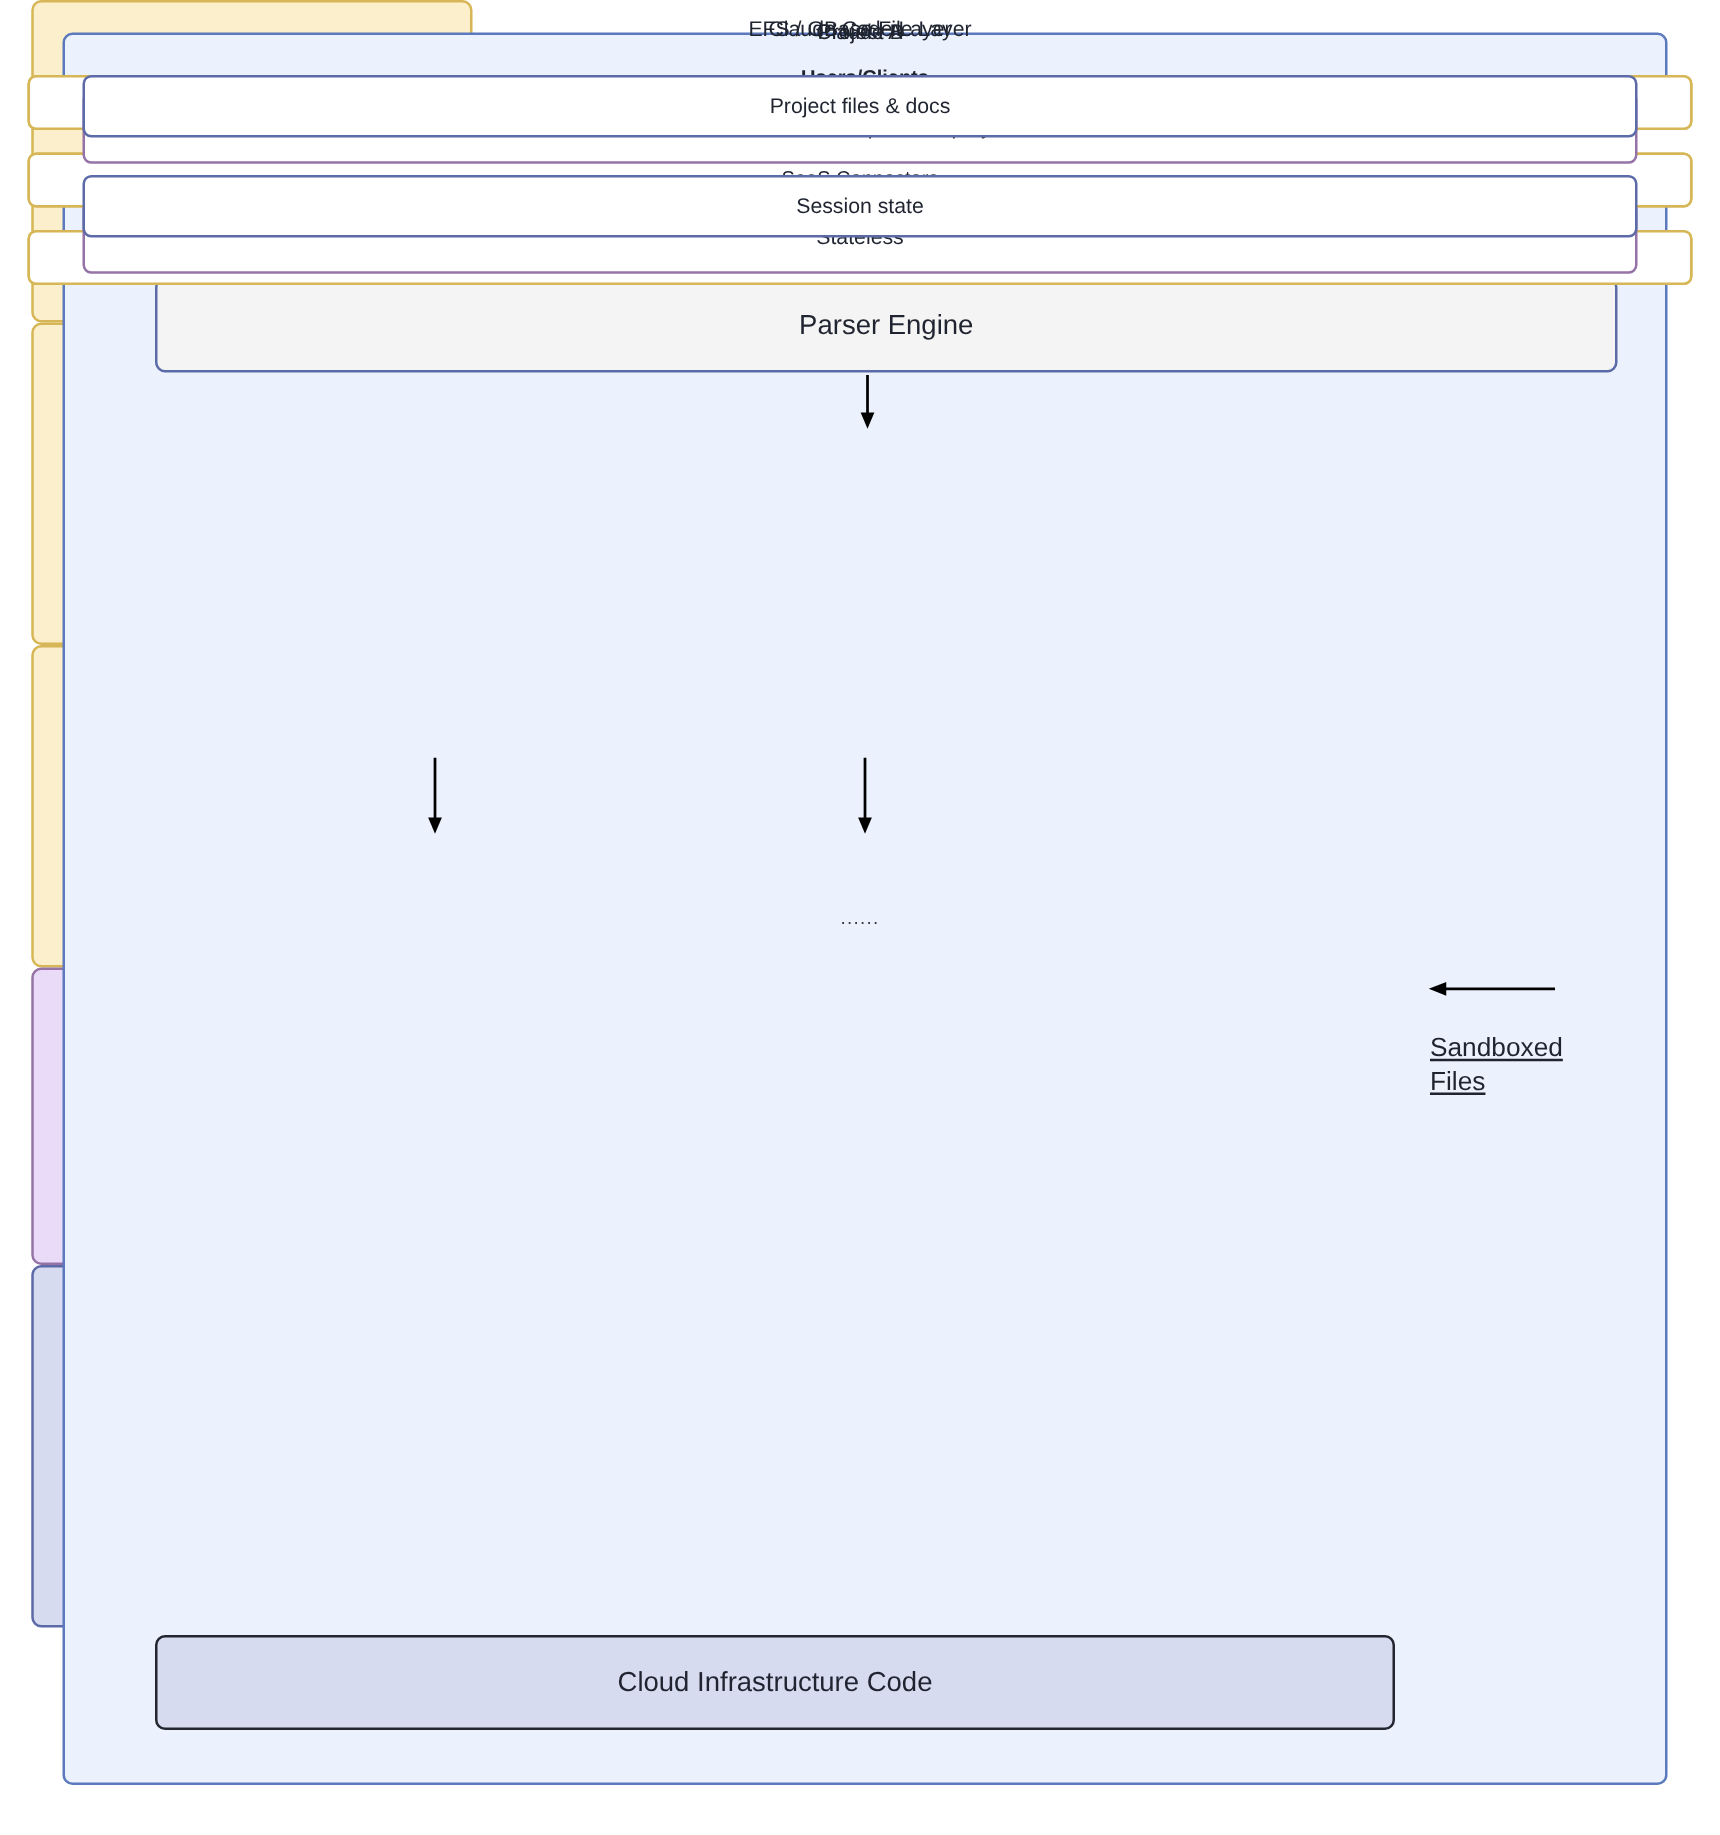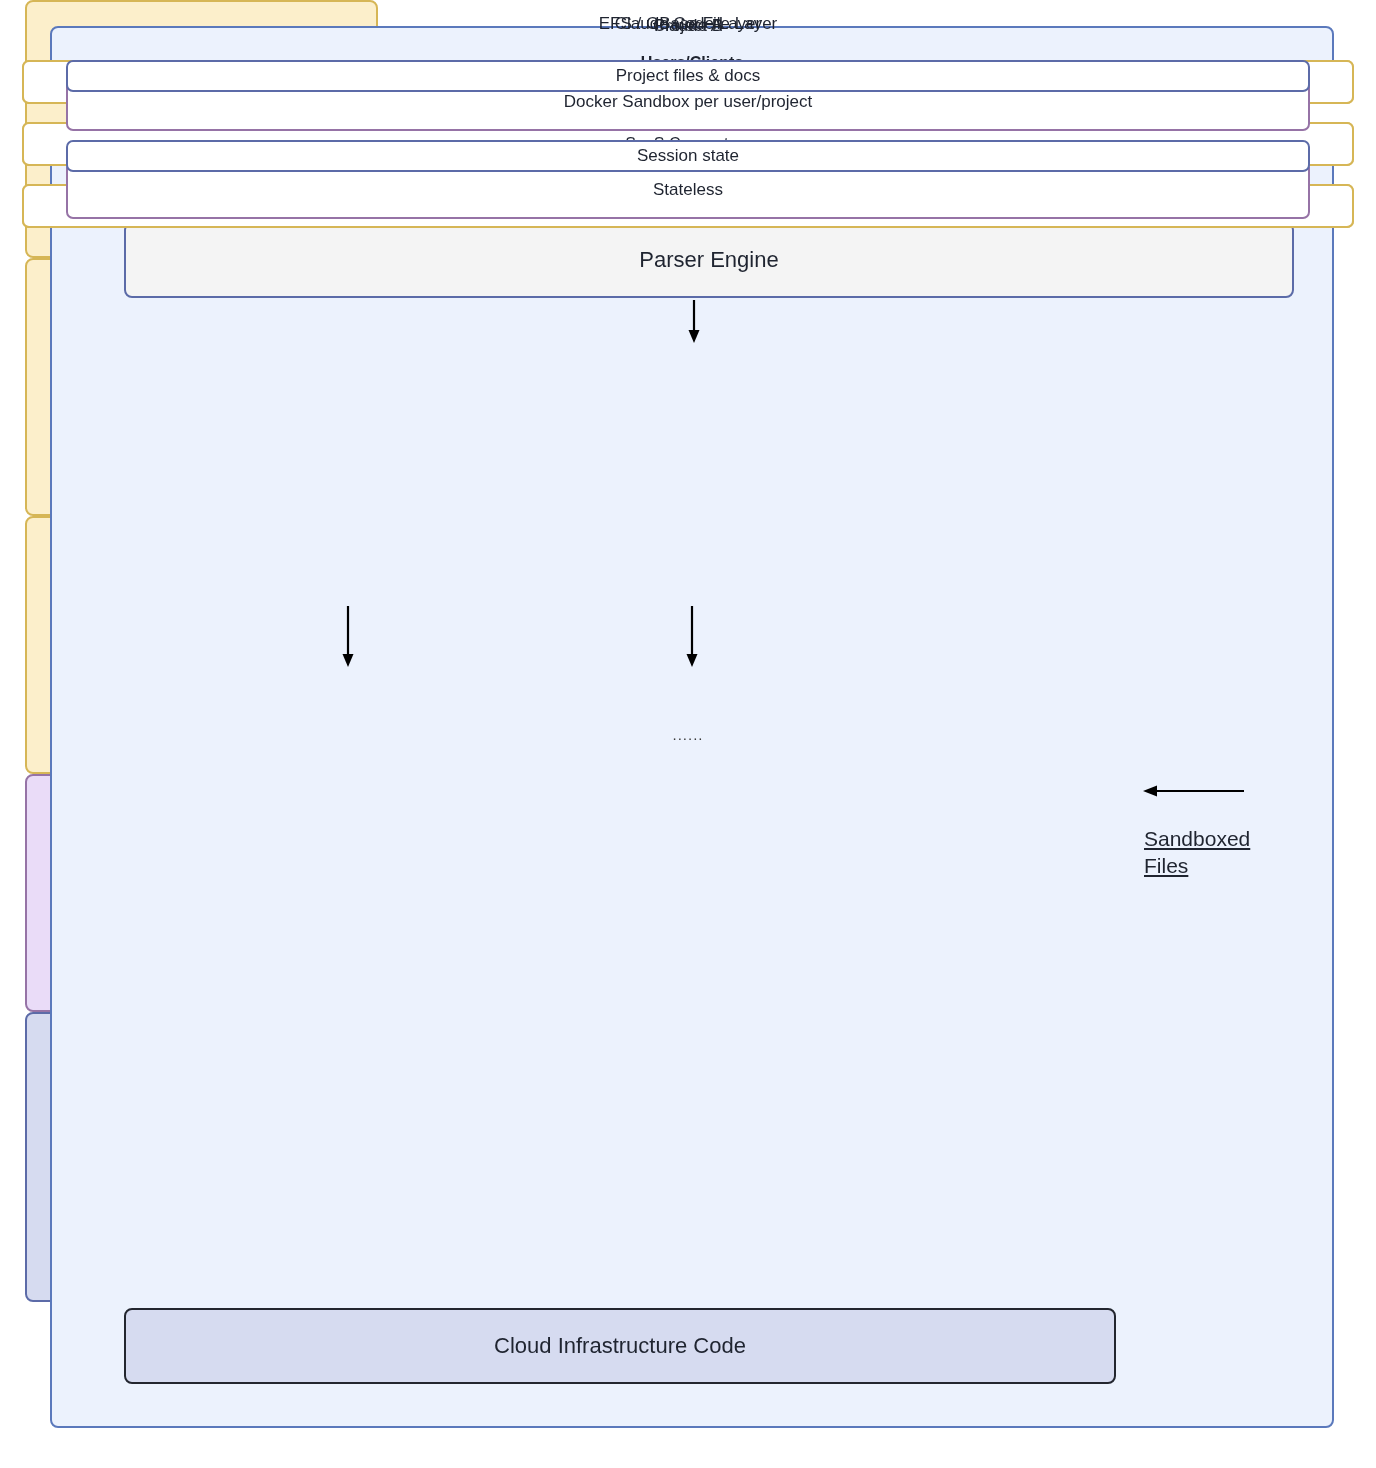--- a/index.html
+++ b/index.html
@@ -178,21 +178,21 @@
     background: #D6DBF0;
     border: 2px solid #5C6BA8;
     border-radius: 8px;
     display: block;
     box-sizing: border-box;
   }
   .efs-item {
     position: absolute;
     left: 66px;
     right: 66px;
-    height: 32px;
+    height: 50px;
     background: #FFFFFF;
     border: 2px solid #5C6BA8;
     border-radius: 7px;
     display: flex;
     align-items: center;
     justify-content: center;
     font-size: 17px;
     box-sizing: border-box;
   }
   .ei-0 { top: 60px; }

